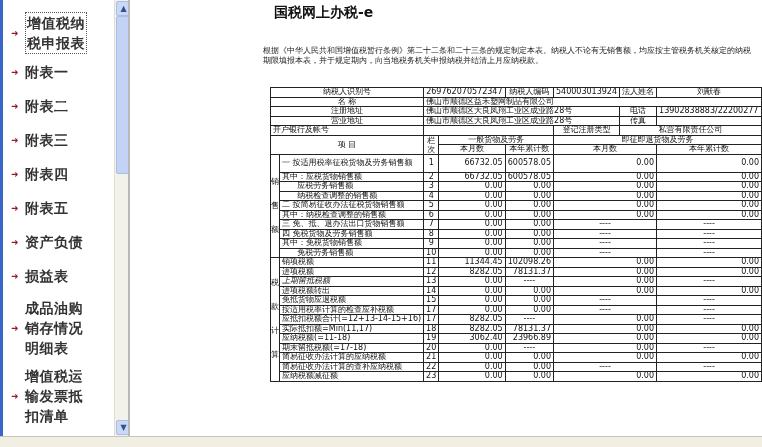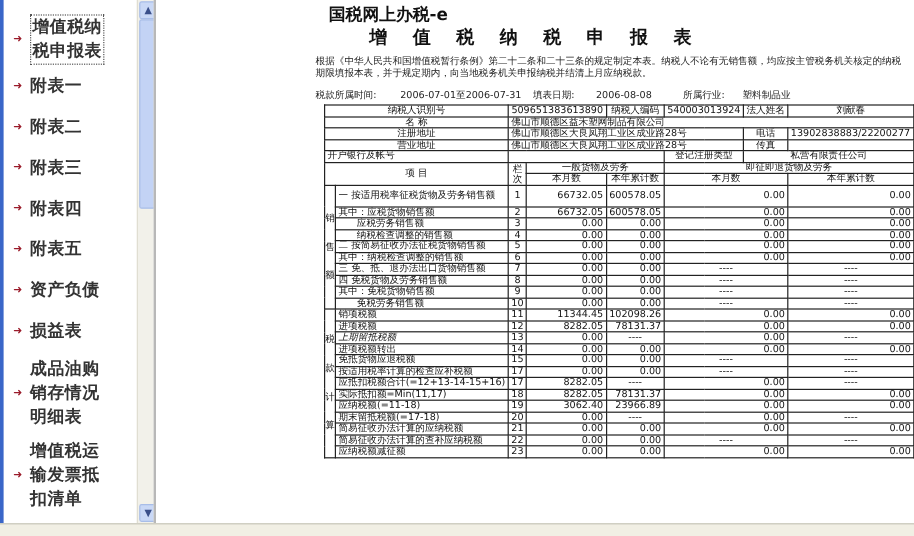--- a/index.html
+++ b/index.html
@@ -100,48 +100,39 @@
   <div class="scrollbar">
     <div class="scroll-btn" style="top:1px">▲</div>
     <div class="scroll-thumb"></div>
     <div class="scroll-btn" style="top:420px">▼</div>
   </div>
 </div>
 <div class="sep"></div>
 
 <div class="main">
   <div class="app-title">国税网上办税-e</div>
-  <div class="form-title">增 值 税 纳 税 申 报 表</div>
   <div class="intro">根据《中华人民共和国增值税暂行条例》第二十二条和二十三条的规定制定本表。纳税人不论有无销售额，均应按主管税务机关核定的纳税期限填报本表，并于规定期内，向当地税务机关申报纳税并结清上月应纳税款。</div>
-  <div class="meta">
-    <span style="width:68px">税款所属时间:</span>
-    <span style="width:108px">2006-07-01至2006-07-31</span>
-    <span style="width:50px">填表日期:</span>
-    <span style="width:70px">2006-08-08</span>
-    <span style="width:47px">所属行业:</span>
-    <span>塑料制品业</span>
-  </div>
 
   <table class="tax">
     <colgroup>
       <col style="width:13px">
         <col style="width:140px">
         <col style="width:14px">
       <col style="width:73px">
         <col style="width:53px">
         <col style="width:29px">
       <col style="width:29px">
         <col style="width:22px">
         <col style="width:40px">
         <col style="width:87px">
     </colgroup>
     <tbody id="tax-body">
       <tr>
         <td colspan="2" class="c">纳税人识别号</td>
-        <td colspan="2" class="c">509651383613890</td>
+        <td colspan="2" class="c">269762070572347</td>
         <td class="c">纳税人编码</td>
         <td colspan="2" class="c">540003013924</td>
         <td class="c" style="white-space:nowrap">法人姓名</td>
         <td colspan="2" class="c">刘献春</td>
       </tr>
       <tr>
         <td colspan="2" class="c">名  称</td>
         <td colspan="8" class="lbl">佛山市顺德区益禾塑网制品有限公司</td>
       </tr>
       <tr>

